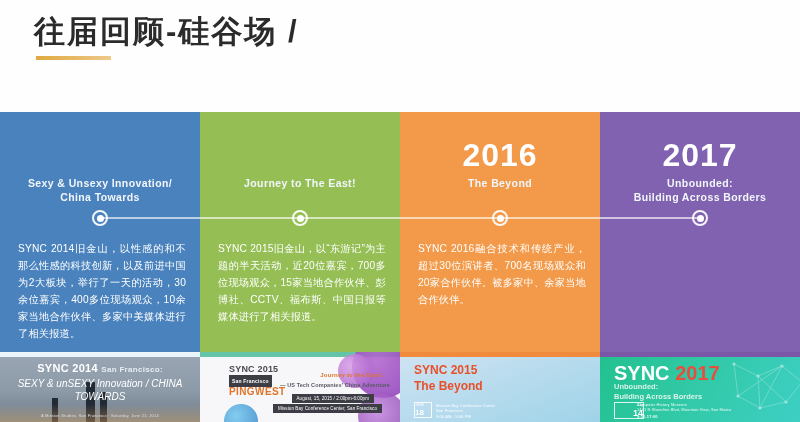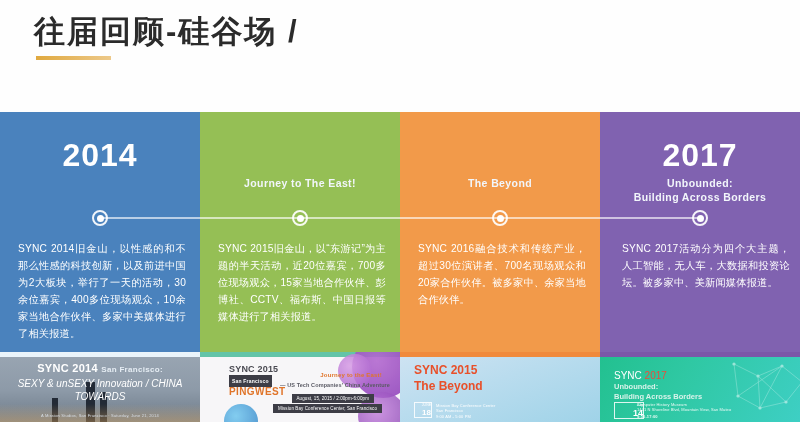--- a/index.html
+++ b/index.html
@@ -116,33 +116,33 @@
     font-size:4.5px;padding:2px 5px;letter-spacing:.1px;}
   .b2015 .c1{top:42px;}
   .b2015 .c2{top:52px;right:18px;}
 
   
   .b2016{background:linear-gradient(160deg,#cfe3f2 0%,#b9dcee 45%,#9fd3e8 100%);}
   .b2016 .topbar{position:absolute;left:0;top:0;width:100%;height:5px;background:#f08a3c;}
   .b2016 .t1{position:absolute;left:14px;top:11px;font-size:12px;font-weight:bold;color:#e8502a;}
   .b2016 .t2{position:absolute;left:14px;top:27px;font-size:12px;font-weight:bold;color:#e8502a;}
   .b2016 .datebox{position:absolute;left:14px;top:50px;width:18px;height:16px;
-    border:1px solid rgba(255,255,255,.85);box-sizing:border-box;text-align:right;}
+    border:1px solid rgba(255,255,255,.85);box-sizing:border-box;text-align:left;}
   .b2016 .dmon{font-size:3.5px;color:#ffffff;display:block;line-height:5px;}
   .b2016 .dday{font-size:8px;font-weight:bold;color:#ffffff;display:block;line-height:9px;}
   .b2016 .dline{position:absolute;left:36px;font-size:4px;color:#ffffff;letter-spacing:.1px;}
   .b2016 .dl1{top:51px;}
   .b2016 .dl2{top:56px;}
   .b2016 .dl3{top:62px;}
 
   
   .b2017{background:linear-gradient(120deg,#22c08f 0%,#2fc8a3 40%,#3ecfc4 100%);}
   .b2017 .topbar{position:absolute;left:0;top:0;width:100%;height:5px;background:#7b57a8;}
   .b2017 .net{position:absolute;right:-10px;top:4px;width:86px;height:66px;opacity:.5;}
-  .b2017 .t1{position:absolute;left:14px;top:18px;font-size:10px;font-weight:normal;color:#ffffff;}
+  .b2017 .t1{position:absolute;left:14px;top:10px;font-size:20px;font-weight:bold;color:#ffffff;}
   .b2017 .t1 .yr{color:#e84d3d;}
   .b2017 .t2{position:absolute;left:14px;top:30px;font-size:7.5px;font-weight:bold;
     color:#d8f3ea;line-height:10px;}
   .b2017 .datebox{position:absolute;left:14px;top:50px;width:30px;height:17px;
     border:1px solid rgba(255,255,255,.85);box-sizing:border-box;text-align:right;}
   .b2017 .dmon{font-size:3.5px;color:#ffffff;display:block;line-height:5px;}
   .b2017 .dday{font-size:9px;font-weight:bold;color:#ffffff;display:block;line-height:10px;}
   .b2017 .dline{position:absolute;left:37px;font-size:4px;color:#eafaf5;letter-spacing:.1px;}
   .b2017 .dl1{top:50px;}
   .b2017 .dl2{top:55px;}
@@ -154,49 +154,50 @@
 <div class="page">
 
   <div class="header">
     <div class="page-title">往届回顾-硅谷场 /</div>
     <div class="title-underline"></div>
   </div>
 
   <div class="columns">
 
     <div class="col col-2014">
-      <div class="year">2014</div>
+      <div class="subtitle" style="white-space:pre-line;">Sexy &amp; Unsexy Innovation/
+China Towards</div>
       <div class="rule rule-right"></div>
       <div class="node"></div>
       <div class="body-text">SYNC  2014旧金山，以性感的和不那么性感的科技创新，以及前进中国为2大板块，举行了一天的活动，30余位嘉宾，400多位现场观众，10余家当地合作伙伴、多家中美媒体进行了相关报道。</div>
     </div>
 
     <div class="col col-2015">
       <div class="subtitle" style="white-space:pre-line;">Journey to The East!</div>
       <div class="rule rule-left"></div>
       <div class="rule rule-right"></div>
       <div class="node"></div>
       <div class="body-text">SYNC 2015旧金山，以“东游记”为主题的半天活动，近20位嘉宾，700多位现场观众，15家当地合作伙伴、彭博社、CCTV、福布斯、中国日报等媒体进行了相关报道。</div>
     </div>
 
     <div class="col col-2016">
+      <div class="year">2016</div>
       <div class="subtitle" style="white-space:pre-line;">The Beyond</div>
       <div class="rule rule-left"></div>
       <div class="rule rule-right"></div>
       <div class="node"></div>
       <div class="body-text">SYNC  2016融合技术和传统产业，超过30位演讲者、700名现场观众和20家合作伙伴。被多家中、余家当地合作伙伴。</div>
     </div>
 
     <div class="col col-2017">
       <div class="year">2017</div>
       <div class="subtitle" style="white-space:pre-line;">Unbounded:
 Building Across Borders</div>
       <div class="rule rule-left"></div>
       <div class="node"></div>
-      <div class="body-text">SYNC  2017活动分为四个大主题，人工智能，无人车，大数据和投资论坛。被多家中、美新闻媒体报道。</div>
     </div>
 
   </div>
 
   <div class="banners">
 
     <div class="banner b2014">
       <div class="topbar"></div>
       <div class="skyline"></div>
       <div class="tower t3"></div>

